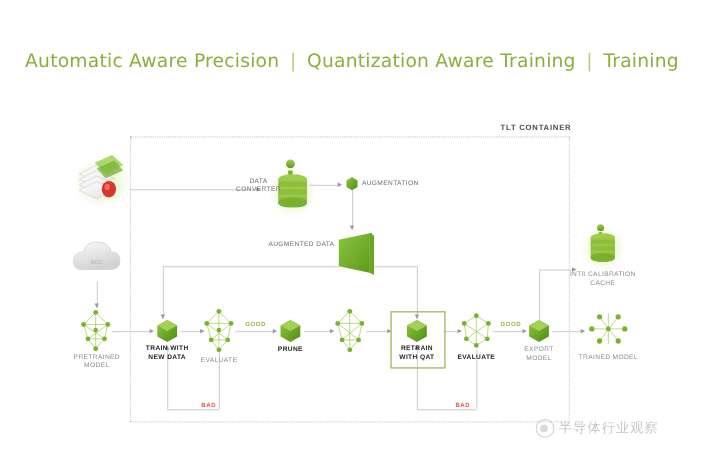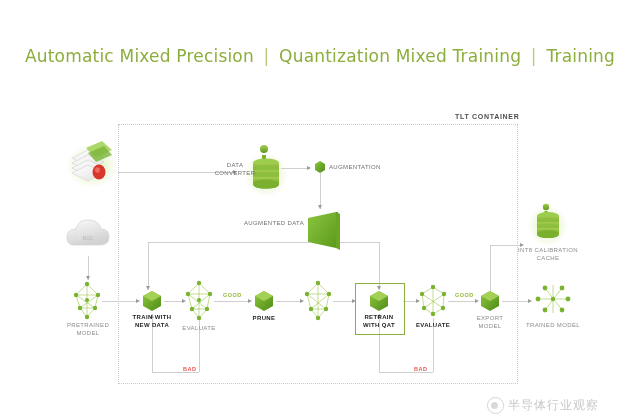--- a/index.html
+++ b/index.html
@@ -67,21 +67,21 @@
   
   .icon{position:absolute;}
 
   .hl-box{
     position:absolute;left:355px;top:283px;width:48px;height:50px;
     border:1.4px solid #8cae3c;
   }
 
   
   .watermark{
-    position:absolute;left:487px;top:397px;display:flex;align-items:center;gap:4px;
+    position:absolute;left:487px;top:381px;display:flex;align-items:center;gap:4px;
     opacity:.5;
   }
   .wm-text{
     font-size:12px;color:#8f8f8f;letter-spacing:1px;
     font-family:"DejaVu Sans",sans-serif;
   }
   .wm-logo{
     width:15px;height:15px;border:1.2px solid #a8a8a8;border-radius:50%;
     position:relative;
   }
@@ -89,23 +89,23 @@
     content:"";position:absolute;left:3px;top:4px;width:7px;height:7px;
     border-radius:50%;background:#b5b5b5;
   }
 </style>
 </head>
 <body>
 
 <div class="stage">
 
   <div class="subtitle">
-    <span>Automatic Mixed Precision</span>
+    <span>Automatic Aware Precision</span>
     <span class="sep">|</span>
-    <span>Quantization Mixed Training</span>
+    <span>Quantization Aware Training</span>
     <span class="sep">|</span>
     <span>Training</span>
   </div>
 
   <div class="container-box"></div>
   <div class="container-label">TLT CONTAINER</div>
 
   <svg class="icon" style="left:0;top:0;" width="640" height="415">
     <defs>
       <linearGradient id="gGreen" x1="0" y1="0" x2="0" y2="1">

